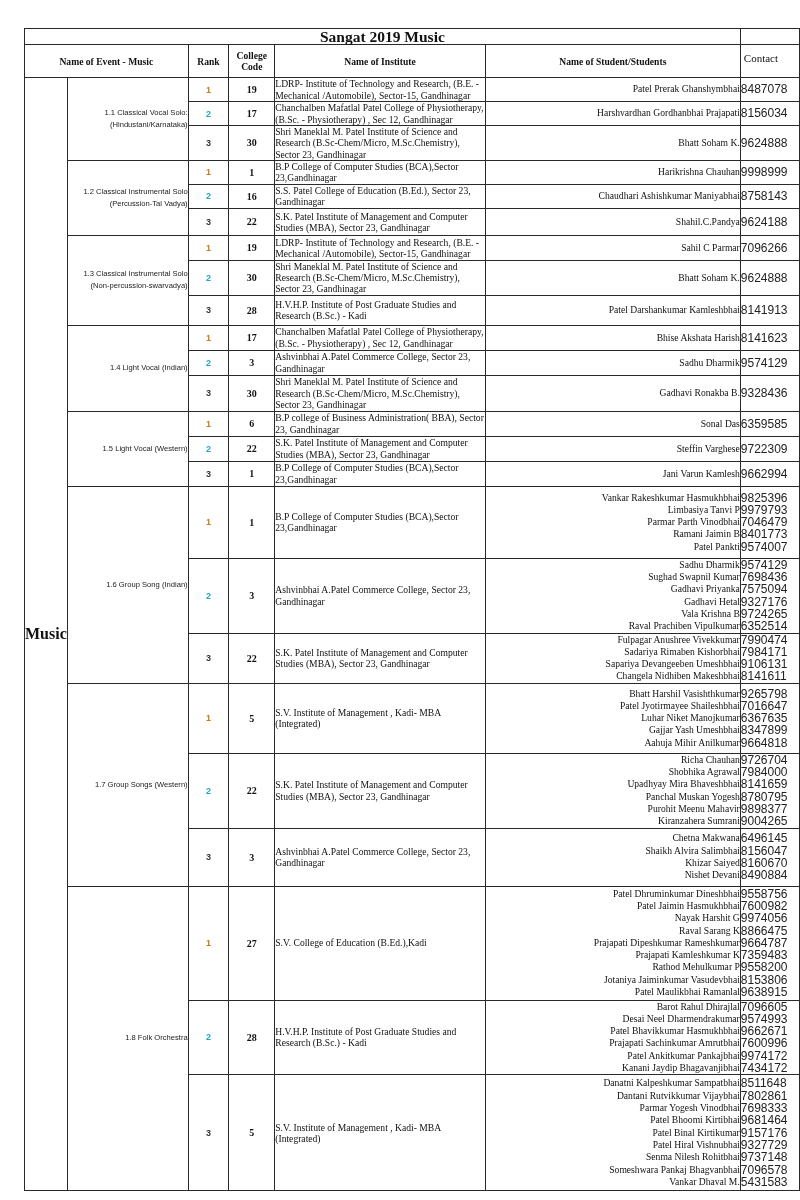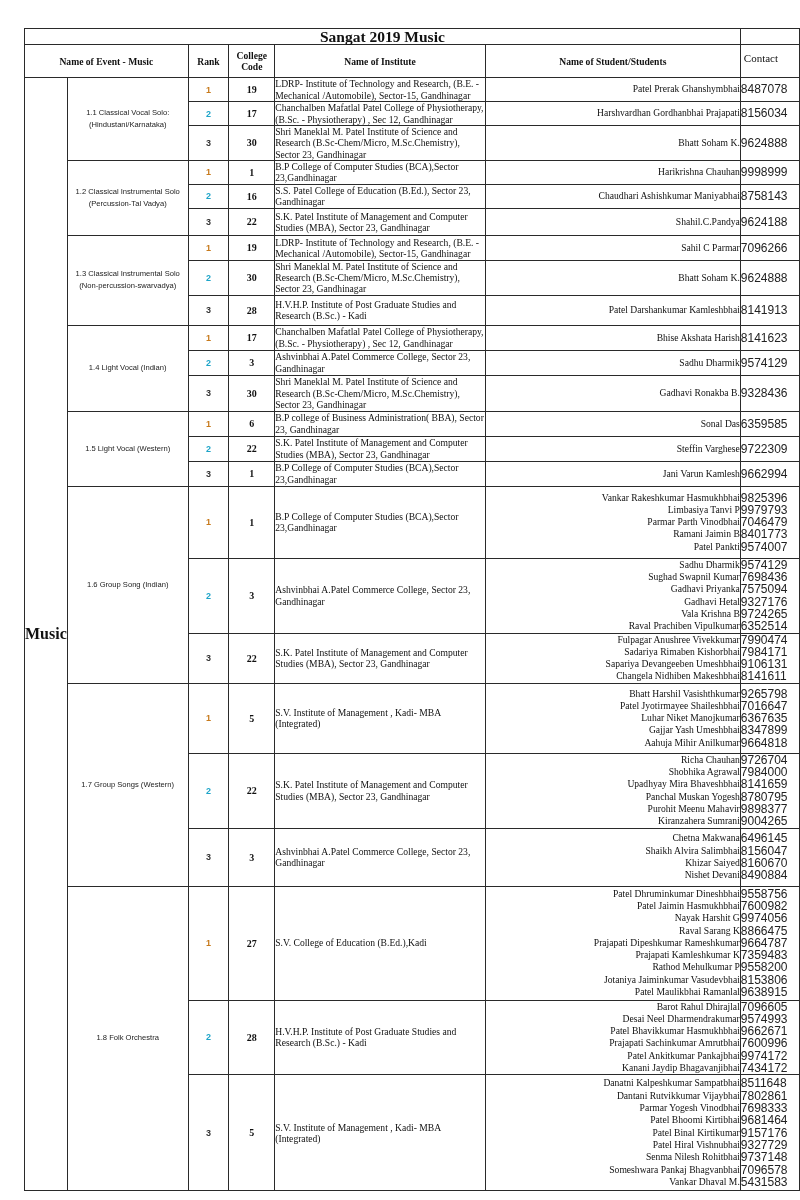--- a/index.html
+++ b/index.html
@@ -5,21 +5,21 @@
   html, body { margin:0; padding:0; background:#ffffff; }
   body { width:800px; height:1200px; overflow:hidden; position:relative; font-family:"Liberation Serif", serif; color:#111; }
   .sheet { position:absolute; left:24px; top:28px; }
   table.grid { border-collapse:collapse; table-layout:fixed; }
   table.grid td, table.grid th { border:1.5px solid #2a2a2a; padding:0; vertical-align:middle; }
   .title-cell { font-weight:bold; font-size:15.5px; text-align:center; height:15px; line-height:15px; }
   .title-spacer { border-left:1.5px solid #2a2a2a; }
   th.hdr { font-weight:bold; font-size:9.6px; text-align:center; height:24px; line-height:11px; }
   th.hdr.contact { text-align:left; font-weight:normal; font-size:11px; padding-left:3px; padding-top:8px; vertical-align:top; white-space:nowrap; overflow:hidden; }
   td.category { font-weight:bold; font-size:16px; text-align:center; }
-  td.event { font-family:"Liberation Sans", sans-serif; font-size:7.6px; text-align:center; line-height:12px; padding:0 6px; border-left:2.5px solid #9a9a9a; color:#222; }
+  td.event { font-family:"Liberation Sans", sans-serif; font-size:7.6px; text-align:right; line-height:12px; padding:0 6px; border-left:2.5px solid #9a9a9a; color:#222; }
   td.rank { font-family:"Liberation Sans", sans-serif; font-size:9px; text-align:center; font-weight:bold; }
   td.code { font-size:10px; font-weight:bold; text-align:center; }
   td.inst { font-size:9.6px; line-height:11.3px; padding-left:2px; padding-right:2px; text-align:left;margin-left:20px; }
   td.students { font-size:9.6px; line-height:12.3px; padding-left:3px; text-align:right; vertical-align:middle; }
   td.contact { font-family:"Liberation Sans", sans-serif; font-size:12px; line-height:12.3px; padding-left:3px; white-space:nowrap; overflow:hidden; color:#222;margin-left:14px; }
   .rank1 { color:#c77a1c; }
   .rank2 { color:#1da4c8; }
   .rank3 { color:#333333; }
   .name-line, .phone-line { display:block; white-space:nowrap; }
 </style>

